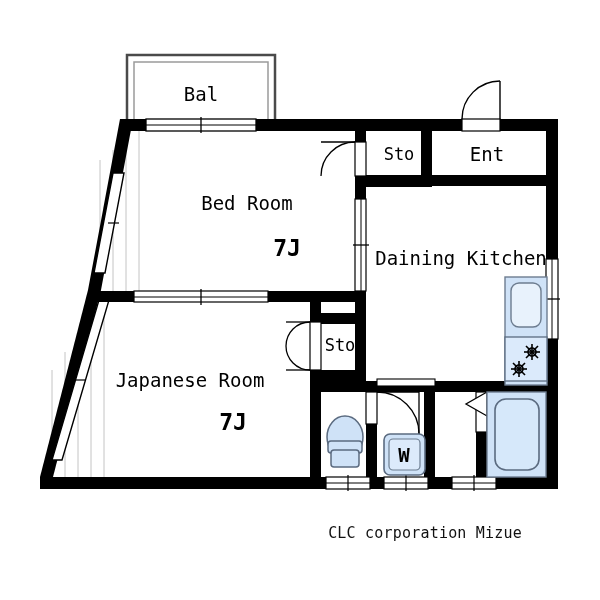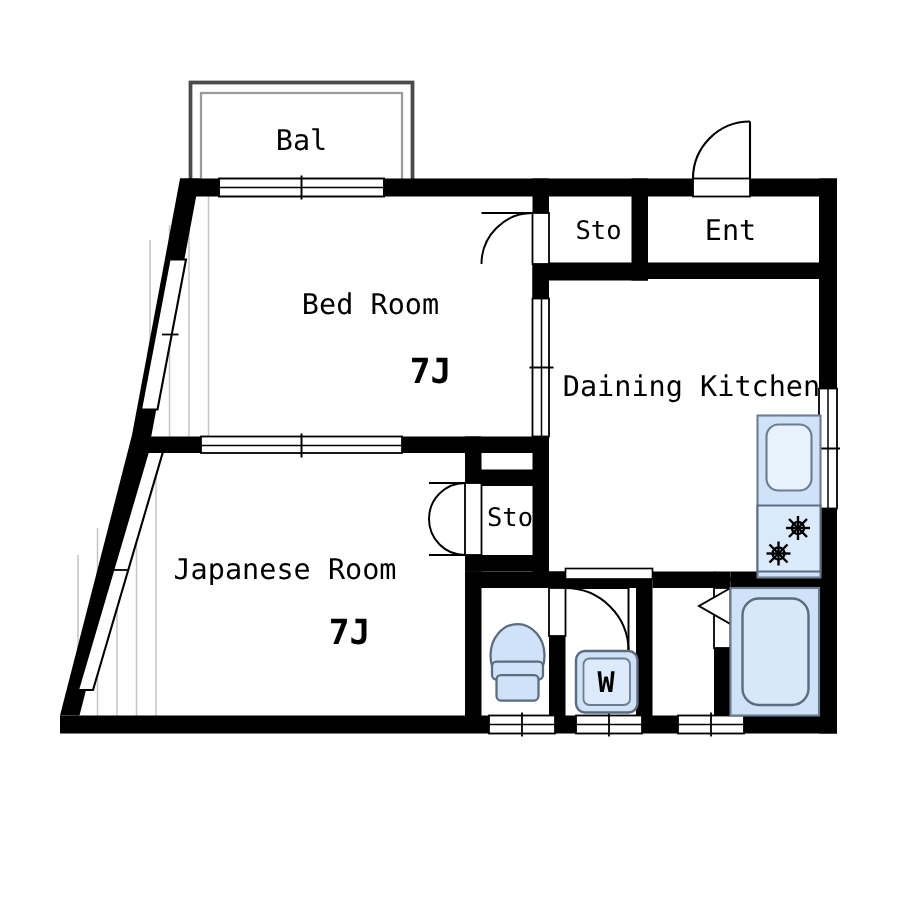--- a/index.html
+++ b/index.html
@@ -250,13 +250,14 @@
     <text class="rm-label big" x="190" y="381">Japanese Room</text>
     <text class="rm-label size" x="233" y="423">7J</text>
 
     <text class="rm-label big" x="461" y="259">Daining Kitchen</text>
     <text class="rm-label big" x="487" y="155">Ent</text>
     <text class="rm-label small" x="399" y="155">Sto</text>
     <text class="rm-label small" x="340" y="346">Sto</text>
 
   </svg>
 
+  <div class="caption">CLC corporation Mizue</div>
 </div>
 
 </body></html>

